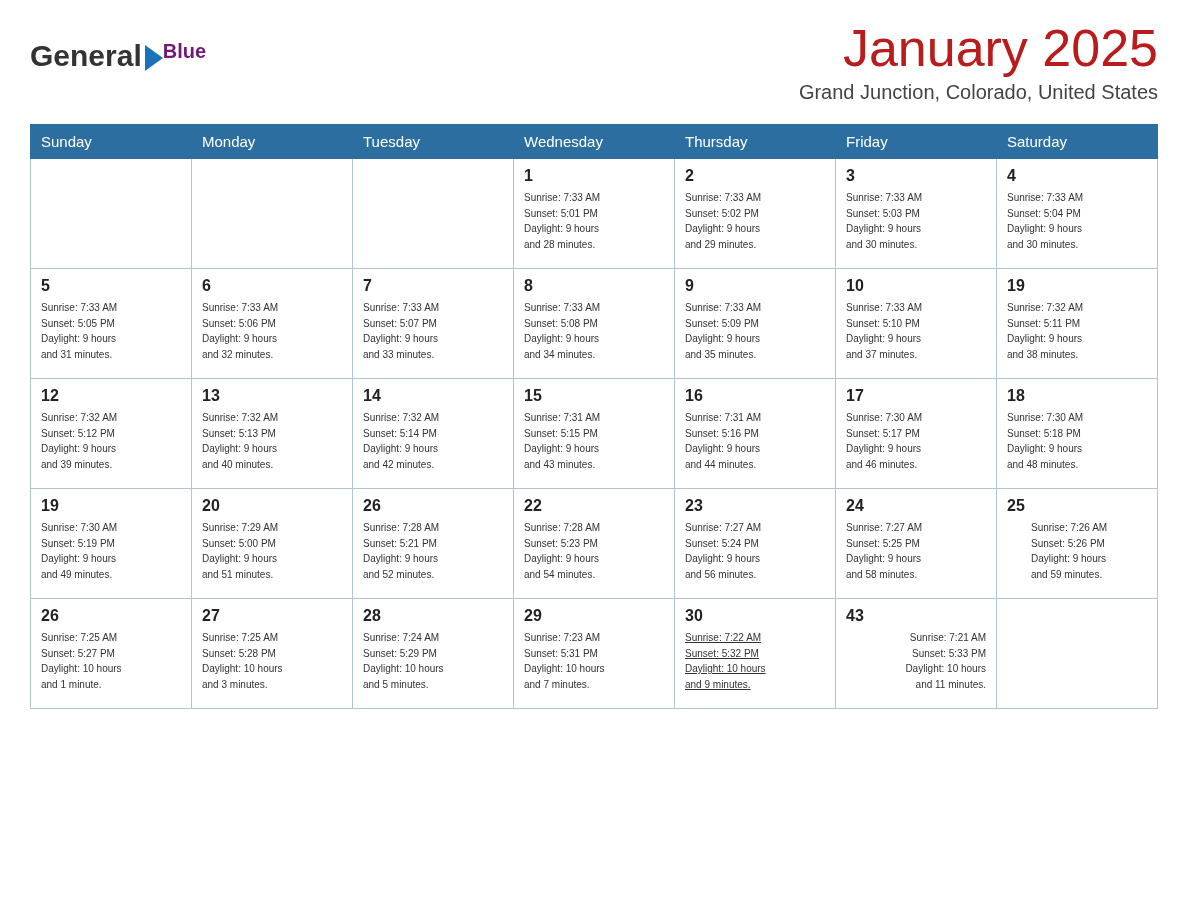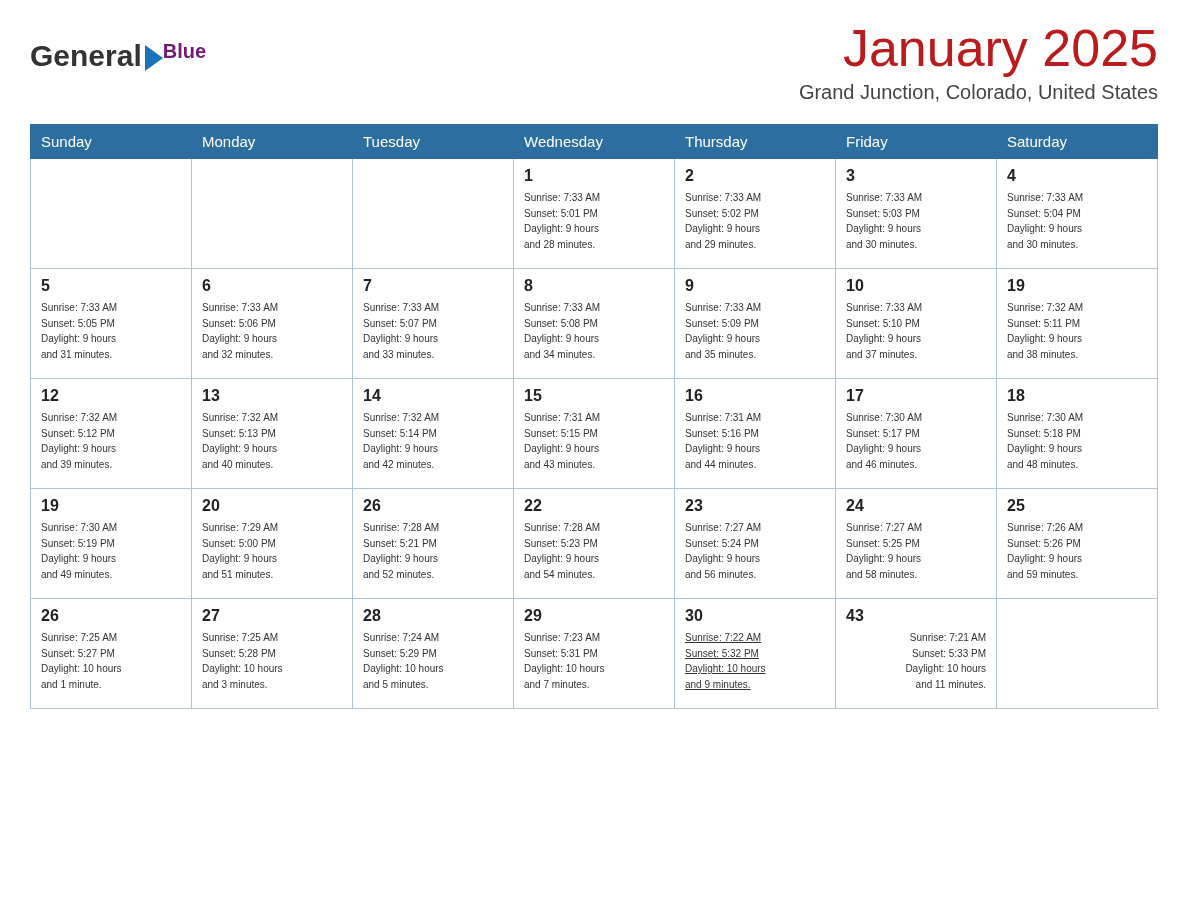--- a/index.html
+++ b/index.html
@@ -319,21 +319,21 @@
         </td>
         <td>
           <div class="day-number">24</div>
           <div class="day-info" style="white-space: pre-line;">Sunrise: 7:27 AM
 Sunset: 5:25 PM
 Daylight: 9 hours
 and 58 minutes.</div>
         </td>
         <td>
           <div class="day-number">25</div>
-          <div class="day-info" style="white-space: pre-line;">Sunrise: 7:26 AM
+          <div class="day-info" style="white-space: pre-line; margin-left: 24px;">Sunrise: 7:26 AM
 Sunset: 5:26 PM
 Daylight: 9 hours
 and 59 minutes.</div>
         </td>
       </tr>
       <tr>
         <td>
           <div class="day-number">26</div>
           <div class="day-info" style="white-space: pre-line;">Sunrise: 7:25 AM
 Sunset: 5:27 PM

